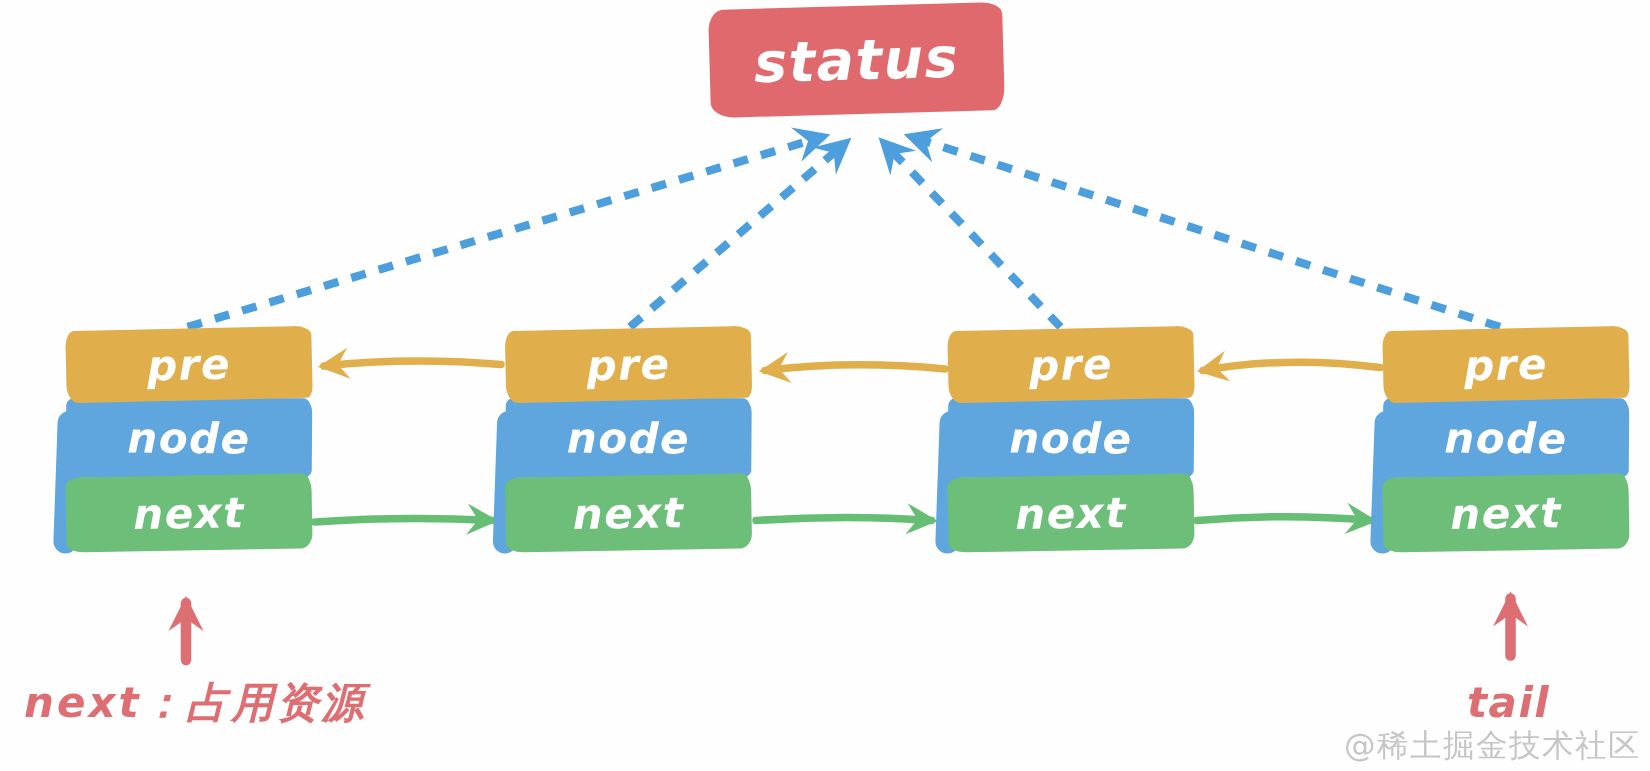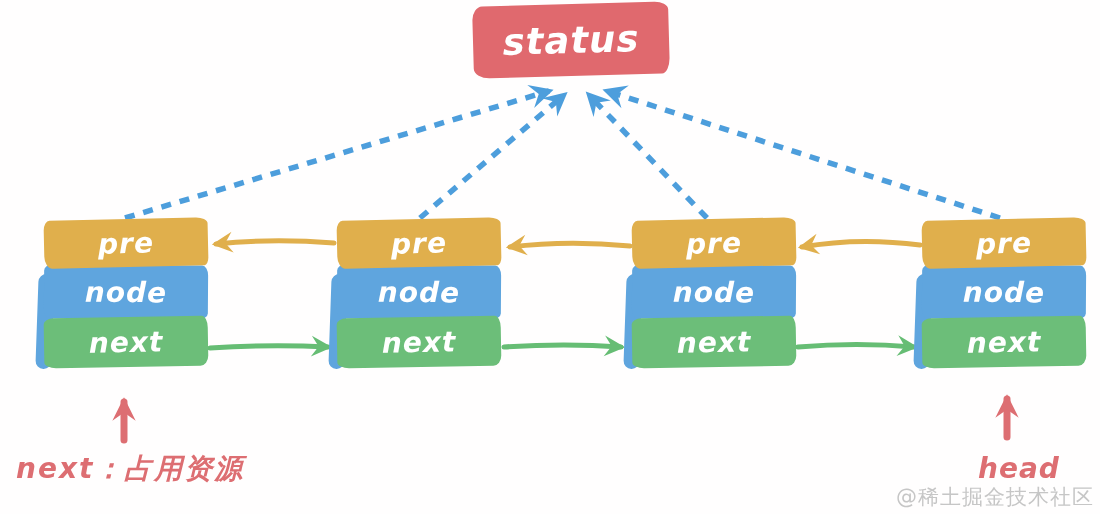--- a/index.html
+++ b/index.html
@@ -149,16 +149,16 @@
       </div>
     <div class="row nodef">
         <span>node</span>
       </div>
     <div class="row next">
         <span>next</span>
       </div>
   </div>
 
   <div class="head-label">next：占用资源</div>
-  <div class="tail-label">head</div>
+  <div class="tail-label">tail</div>
   <div class="watermark">@稀土掘金技术社区</div>
 
 </div>
 
 </body></html>

